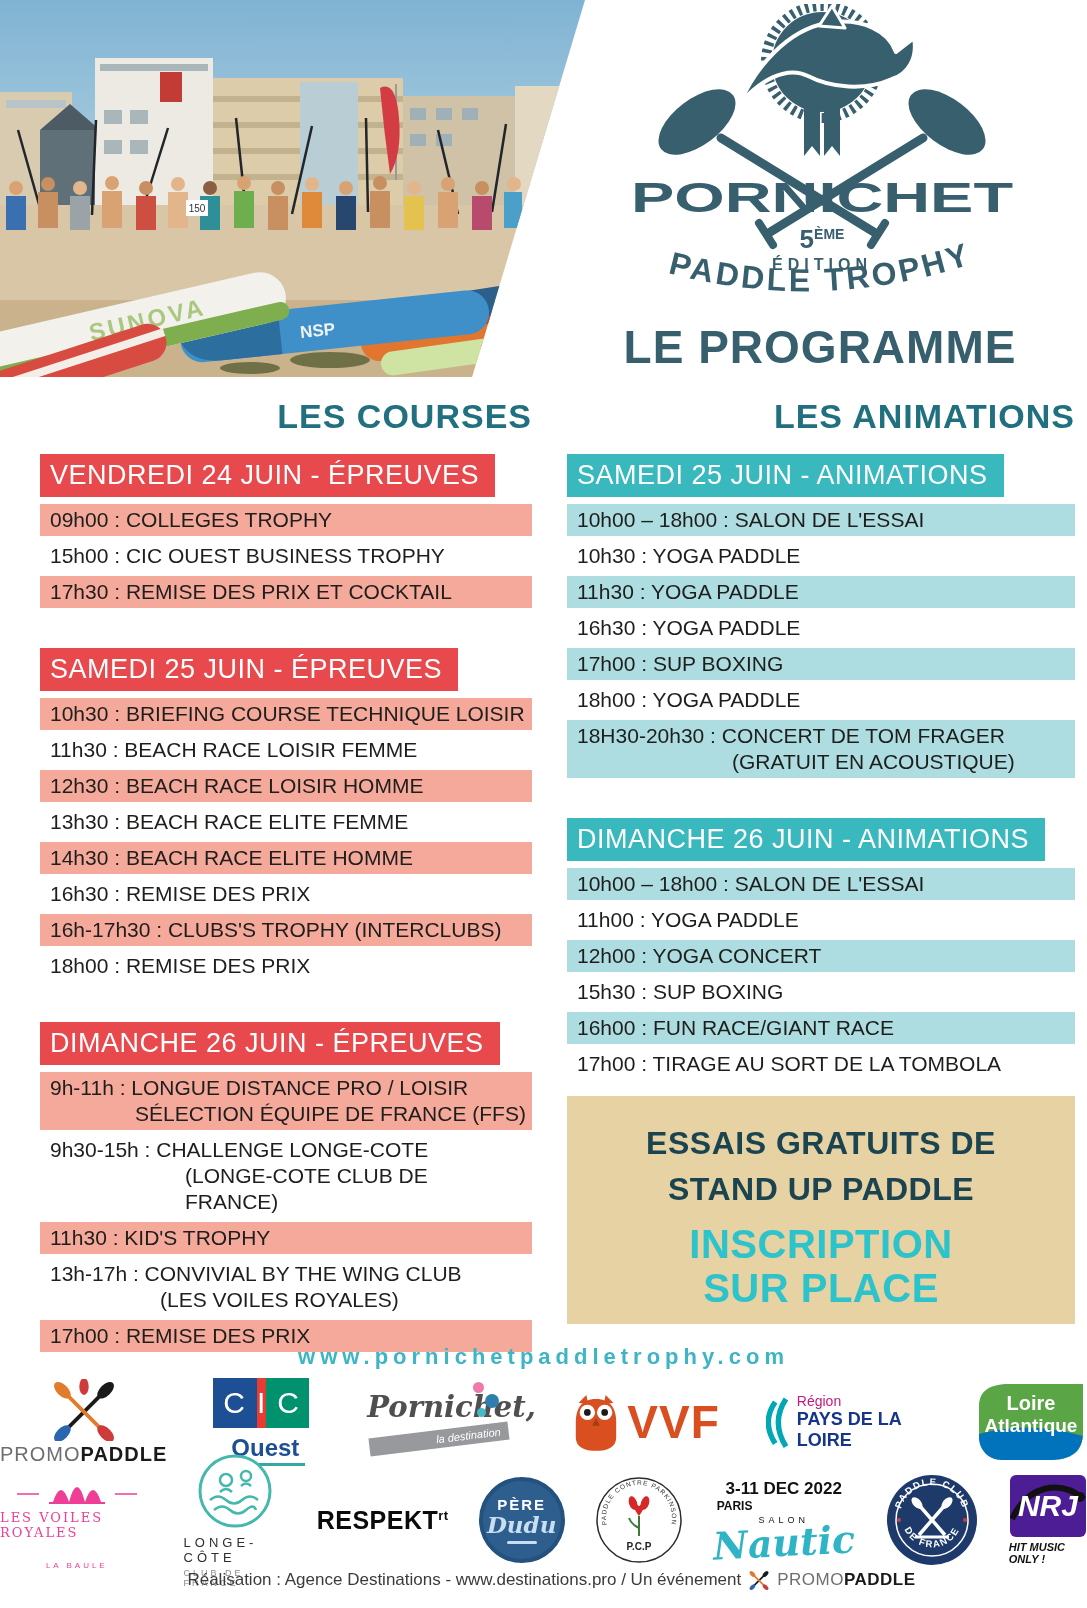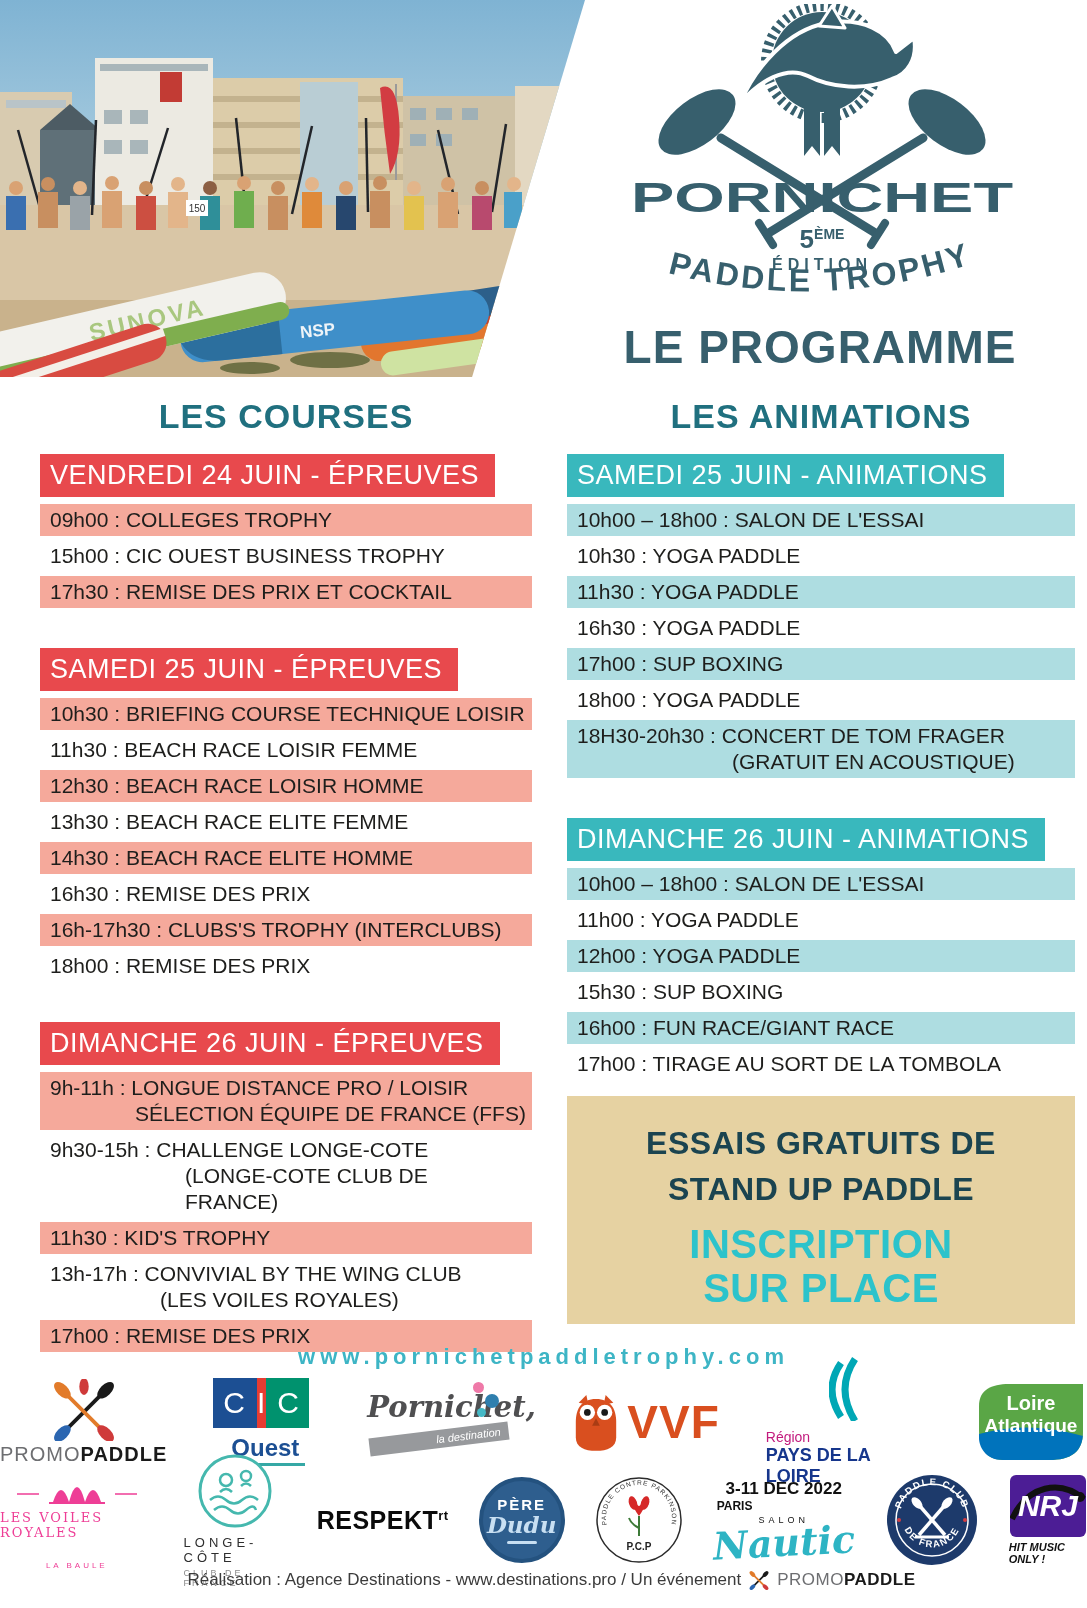--- a/index.html
+++ b/index.html
@@ -13,21 +13,21 @@
 
   
   .logo{position:absolute;left:605px;top:4px;width:430px;height:316px;}
   .programme{position:absolute;left:585px;top:320px;width:470px;text-align:center;
              font-size:46px;font-weight:bold;letter-spacing:1px;color:#375f6d;}
 
   
   .col{position:absolute;top:396px;}
   .col-left{left:40px;width:492px;}
   .col-right{left:567px;width:508px;}
-  .col-heading{font-size:34px;font-weight:bold;color:#20707f;text-align:center;
+  .col-heading{font-size:34px;font-weight:bold;color:#20707f;text-align:right;
                line-height:40px;height:40px;margin-bottom:18px;letter-spacing:1px;}
   .banner{display:inline-block;font-size:27px;line-height:28px;color:#fff;
           padding:7px 16px 8px 10px;margin-bottom:7px;letter-spacing:0.5px;}
   .banner.red{background:#e8494d;}
   .banner.teal{background:#39b8bd;}
   .sec{margin-bottom:0;}
   .sec + .sec{margin-top:40px;}
   .row{font-size:21px;line-height:26px;color:#1e1e1c;padding:3px 6px 3px 10px;
        margin-bottom:4px;}
   .col-left .row.alt{background:#f5a99b;}
@@ -74,21 +74,21 @@
   .porni-dot1{position:absolute;left:118px;top:0;width:11px;height:11px;border-radius:50%;background:#ef79a8;}
   .porni-dot2{position:absolute;left:130px;top:12px;width:14px;height:14px;border-radius:50%;background:#2f7fae;}
   .porni-dot3{position:absolute;left:122px;top:26px;width:9px;height:9px;border-radius:50%;background:#45b9c6;}
   .porni-banner{position:absolute;left:14px;top:48px;width:140px;height:18px;background:#97999c;
                 transform:rotate(-7deg);color:#fff;font-size:11px;font-style:italic;
                 text-align:right;line-height:18px;padding-right:8px;box-sizing:border-box;}
 
   .vvf{flex-direction:row;gap:6px;}
   .vvf-word{font-size:46px;font-weight:bold;color:#d94f1f;letter-spacing:1px;}
 
-  .pdl{flex-direction:column;gap:8px;}
+  .pdl{flex-direction:row;gap:8px;}
   .pdl-col{display:flex;flex-direction:column;align-items:flex-start;}
   .pdl-region{font-size:14px;color:#c21a7d;}
   .pdl-name{font-size:18px;font-weight:bold;color:#16368c;}
 
   .vr-name{font-family:"DejaVu Serif",serif;font-size:13px;letter-spacing:2px;color:#ee3e96;margin-top:4px;}
   .vr-place{font-size:8px;letter-spacing:3px;color:#ee3e96;margin-top:21px;}
 
   .lc-name{font-size:13px;letter-spacing:4px;color:#2e2e2e;margin-top:5px;}
   .lc-sub{font-size:9px;letter-spacing:3px;color:#8a8a8a;margin-top:3px;}
 
@@ -343,21 +343,21 @@
       <div class="row alt ind-155">
         <span class="l1">18H30-20h30 : CONCERT DE TOM FRAGER</span>
         <span class="l2">(GRATUIT EN ACOUSTIQUE)</span>
       </div>
     </div>
 
     <div class="sec">
       <div class="banner teal">DIMANCHE 26 JUIN - ANIMATIONS</div>
       <div class="row alt"><span class="l1">10h00 – 18h00 : SALON DE L'ESSAI</span></div>
       <div class="row"><span class="l1">11h00 : YOGA PADDLE</span></div>
-      <div class="row alt"><span class="l1">12h00 : YOGA PADDLE</span></div>
+      <div class="row alt"><span class="l1">12h00 : YOGA CONCERT</span></div>
       <div class="row"><span class="l1">15h30 : SUP BOXING</span></div>
       <div class="row alt"><span class="l1">16h00 : FUN RACE/GIANT RACE</span></div>
       <div class="row"><span class="l1">17h00 : TIRAGE AU SORT DE LA TOMBOLA</span></div>
     </div>
 
     <div class="essais">
       <div class="dark">ESSAIS GRATUITS DE</div>
       <div class="dark">STAND UP PADDLE</div>
       <div class="gap"></div>
       <div class="cyan">INSCRIPTION</div>

